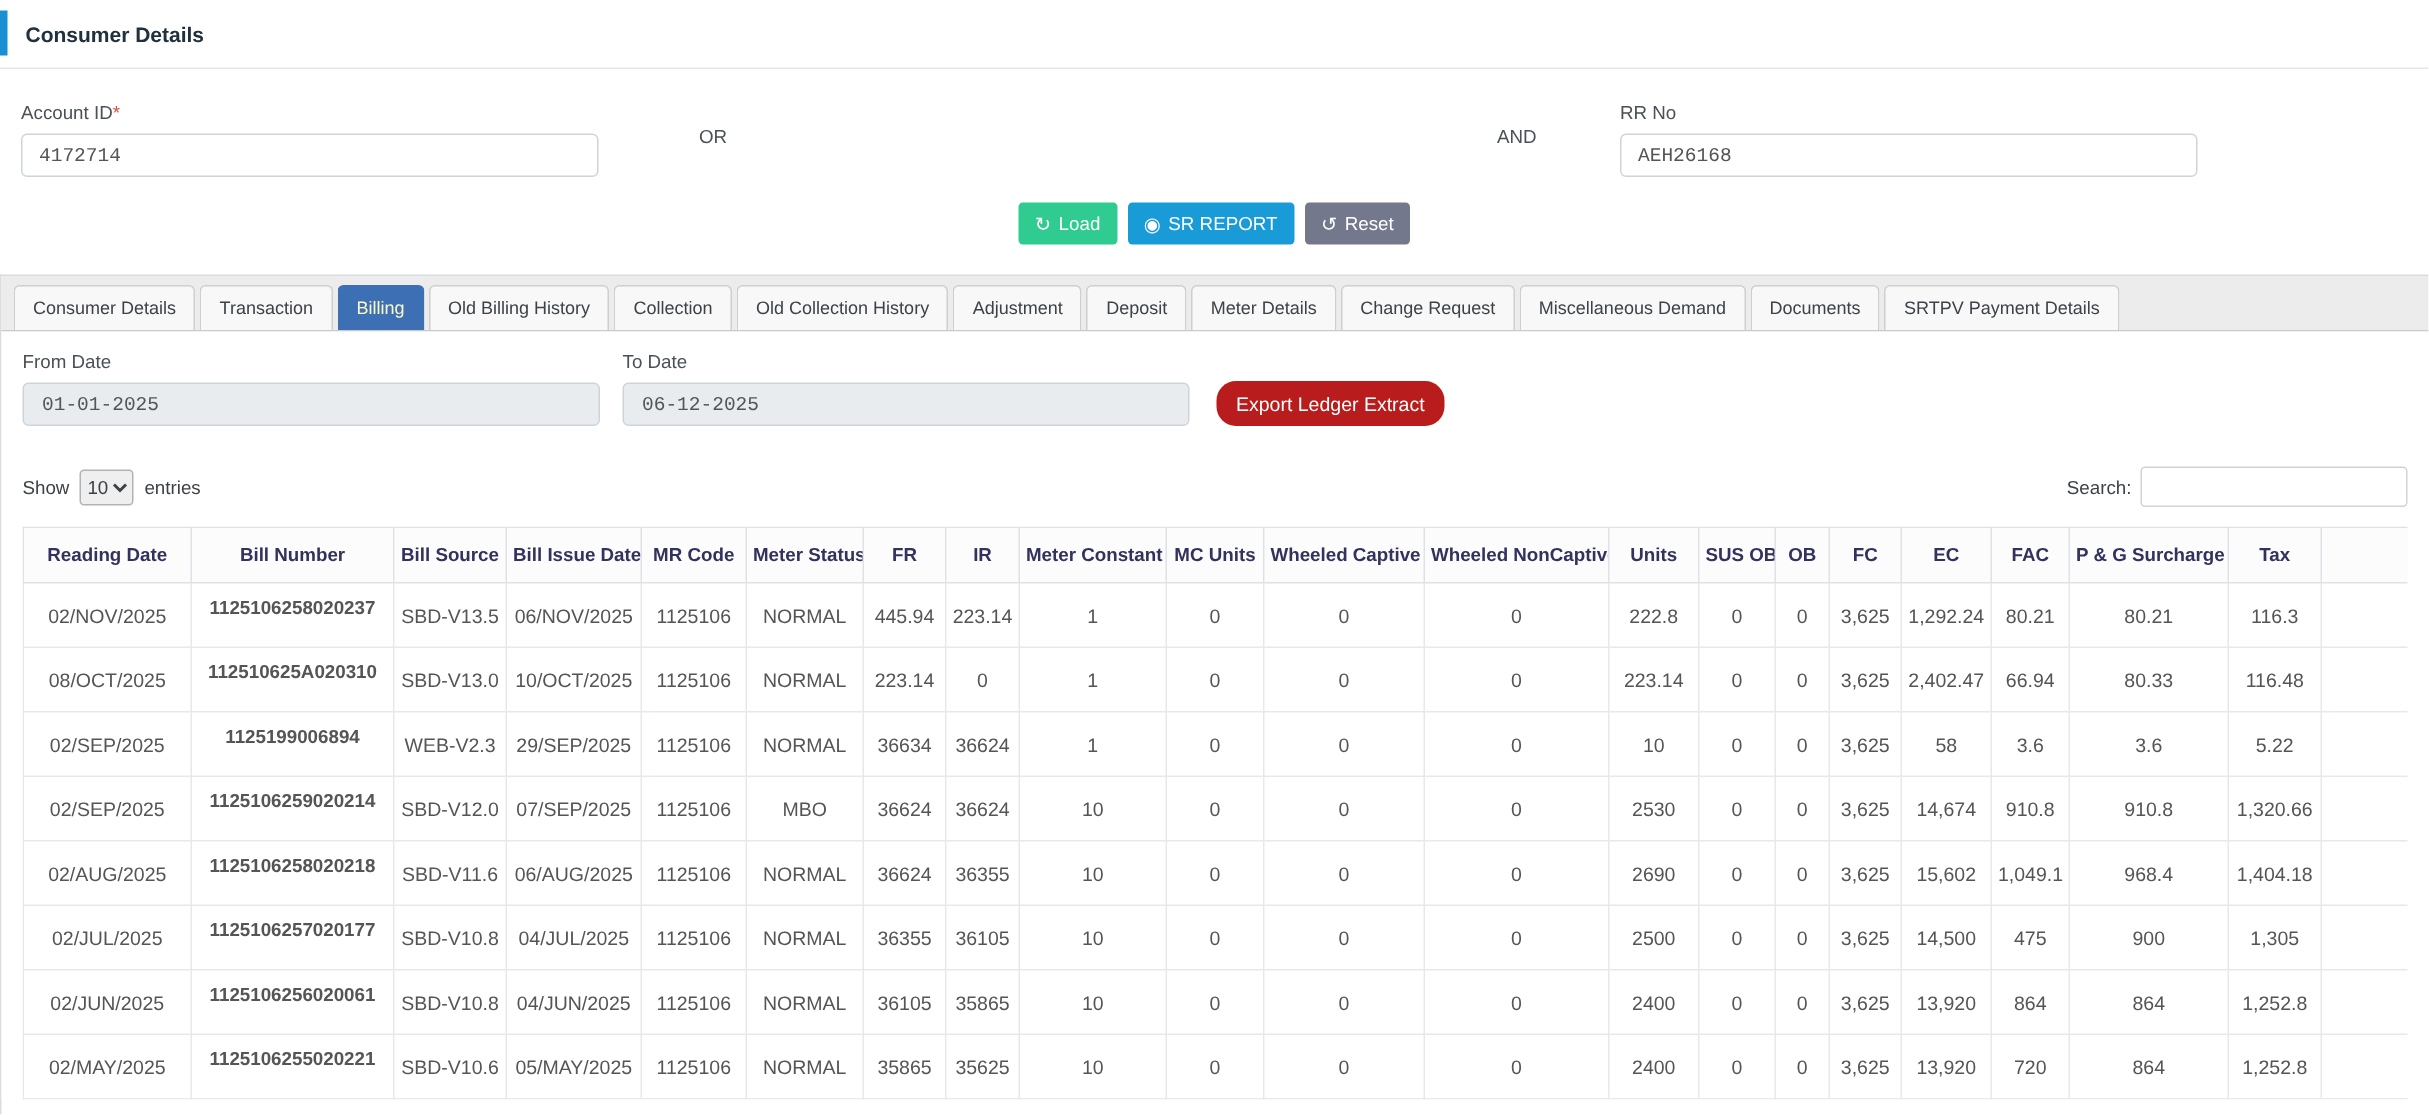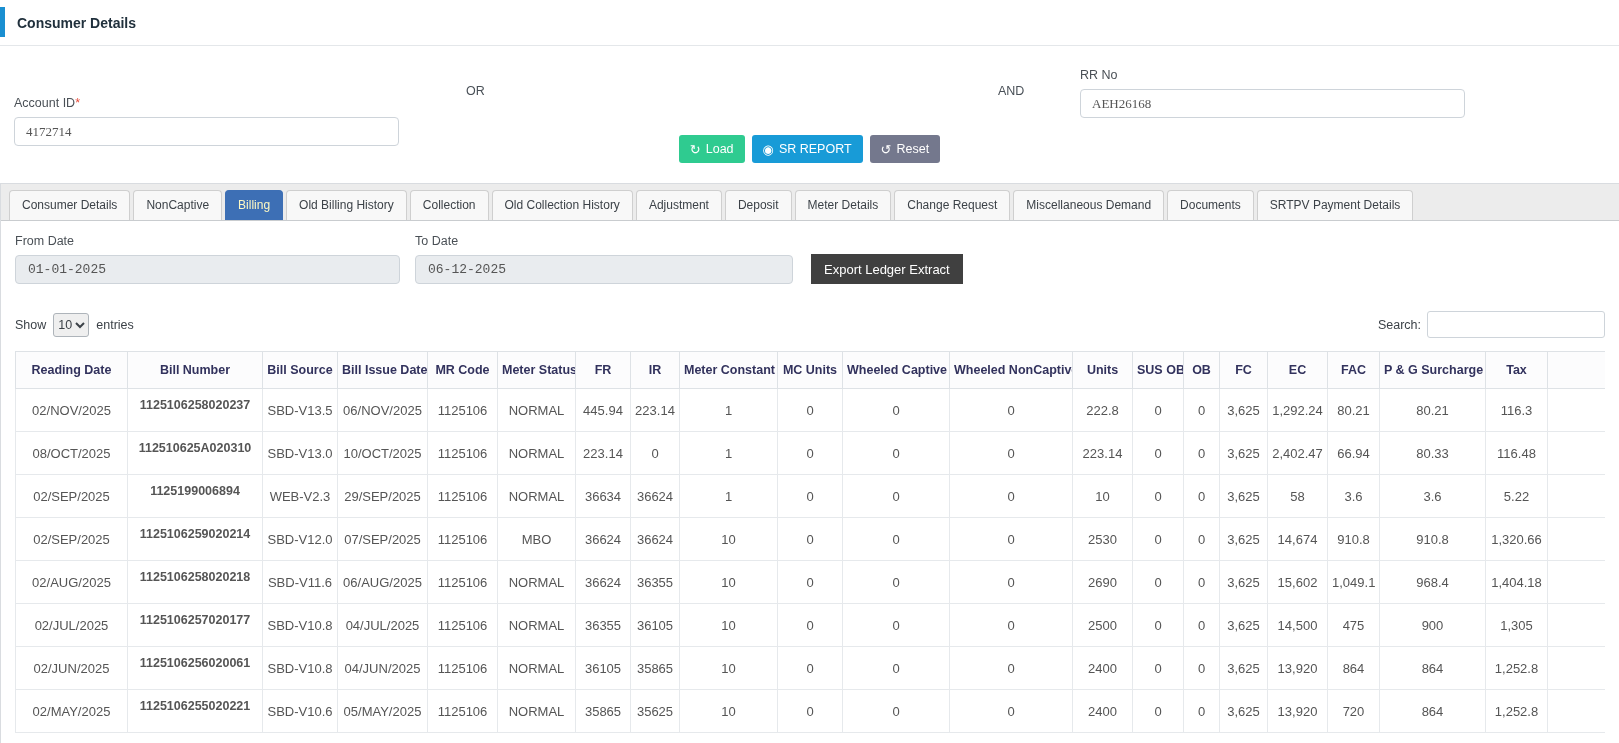--- a/index.html
+++ b/index.html
@@ -9,22 +9,22 @@
   
   .page-header { position: relative; height: 46px; border-bottom: 1px solid #e4e7ea; background: #fff; }
   .accent-bar { position: absolute; left: 0; top: 7px; width: 5px; height: 30px; background: #1a8fd1; }
   .page-title { position: absolute; left: 17px; top: 0; line-height: 46px; font-size: 14px; font-weight: bold; color: #20303c; }
 
   
   .form-area { position: relative; height: 137px; }
   .fld-label { font-size: 12.5px; color: #4a5056; margin-bottom: 7px; display: block; }
   .req { color: #e74c3c; }
   .fld-input { width: 385px; height: 29px; border: 1px solid #ced4da; border-radius: 4px;
-    padding: 0 11px; font-size: 13px; color: #555; font-family: Liberation Serif, serif; background: #fff; outline: none; }
-  .grp-account { position: absolute; left: 14px; top: 22px; margin-top: 28px; }
+    padding: 0 11px; font-size: 13px; color: #555; font-family: Liberation Mono, monospace; background: #fff; outline: none; }
+  .grp-account { position: absolute; left: 14px; top: 22px; }
   .grp-unit { position: absolute; left: 547px; top: 22px; }
   .grp-rr { position: absolute; left: 1080px; top: 22px; }
   .joiner { position: absolute; top: 38px; font-size: 12.5px; color: #495057; }
   .joiner.or { left: 466px; }
   .joiner.and { left: 998px; }
   .unit-input { background: #f4f5f6; border: 1px solid #8f979e; box-shadow: 0 0 0 1px #cfd6db inset; color: #6a7178; }
 
   .btn-row { position: absolute; left: 0; right: 0; top: 89px; display: flex; justify-content: center; gap: 7px; }
   .btn { border: none; border-radius: 3px; color: #fff; font-size: 12.5px; height: 28px; padding: 0 11px;
     display: inline-flex; align-items: center; gap: 5px; cursor: pointer; font-family: "Liberation Sans", sans-serif; }
@@ -39,21 +39,21 @@
   .tab { font-size: 12px; color: #3c4248; background: #f8f8f8; border: 1px solid #cfcfcf; border-bottom: none;
     border-radius: 4px 4px 0 0; padding: 7px 12px 8px 12px; margin-right: 3px; cursor: pointer; white-space: nowrap; }
   .tab.active { background: #3d6fb5; border-color: #3d6fb5; color: #fef9c3; }
 
   .panel { padding: 13px 14px 0 14px; background: #fff; }
   .date-row { display: flex; align-items: flex-end; gap: 8px; }
   .date-grp { width: 385px; }
   .date-grp.to { width: 378px; margin-left: 7px; }
   .date-input { width: 100%; height: 29px; background: #e9ecef; border: 1px solid #ced4da; border-radius: 4px;
     padding: 0 12px; font-size: 13px; color: #555; font-family: Liberation Mono, monospace; }
-  .btn-export { margin-left: 10px; background: #404040; color: #fff; border: none; border-radius: 0;
+  .btn-export { margin-left: 10px; background: #b91c1c; color: #fff; border: none; border-radius: 13px;
     height: 30px; padding: 0 13px; font-size: 13px; cursor: pointer; font-family: "Liberation Sans", sans-serif; }
 
   .list-controls { margin-top: 27px; display: flex; align-items: center; font-size: 12.5px; color: #3c4248; }
   .page-size { margin: 0 7px; height: 24px; font-size: 12.5px; border: 1px solid #aeb4ba; border-radius: 3px;
     font-family: "Liberation Sans", sans-serif; color: #3c4248; }
   .search-wrap { margin-left: auto; display: flex; align-items: center; gap: 6px; }
   .search-input { width: 178px; height: 27px; border: 1px solid #ced4da; border-radius: 3px; padding: 0 8px;
     font-size: 13px; font-family: "Liberation Sans", sans-serif; }
 
   .table-clip { margin-top: 13px; overflow: hidden; }
@@ -95,21 +95,21 @@
     <button class="btn btn-reset">
         <span class="ic">↺</span>
         <span>Reset</span>
       </button>
   </div>
 </div>
 
 <div class="tab-card">
   <div class="tab-bar">
       <div class="tab">Consumer Details</div>
-      <div class="tab">NonCaptive</div>
+      <div class="tab">Transaction</div>
       <div class="tab active">Billing</div>
       <div class="tab">Old Billing History</div>
       <div class="tab">Collection</div>
       <div class="tab">Old Collection History</div>
       <div class="tab">Adjustment</div>
       <div class="tab">Deposit</div>
       <div class="tab">Meter Details</div>
       <div class="tab">Change Request</div>
       <div class="tab">Miscellaneous Demand</div>
       <div class="tab">Documents</div>

